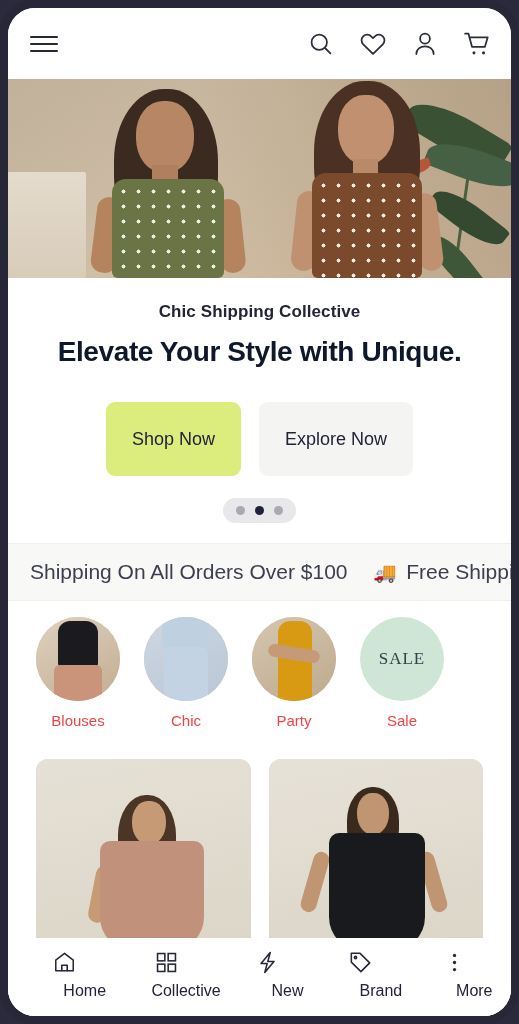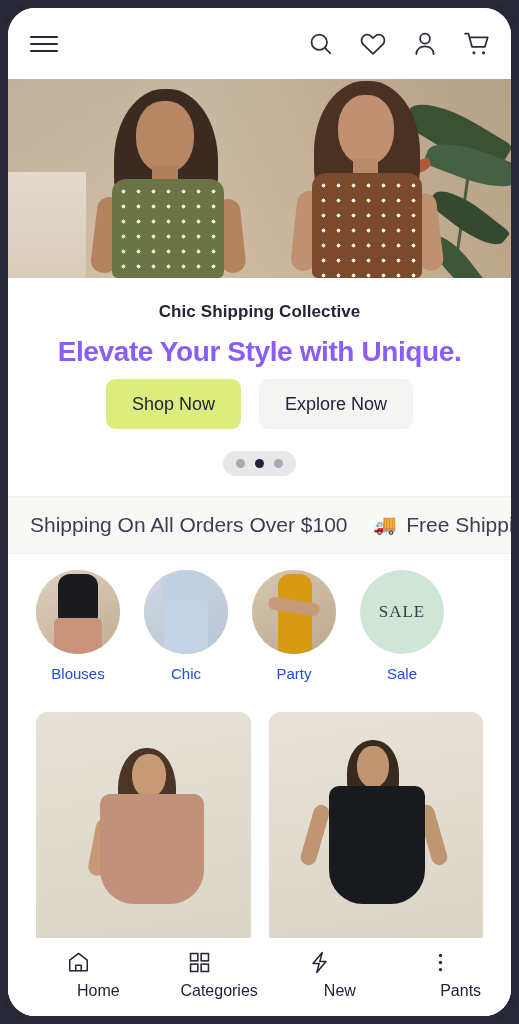--- a/index.html
+++ b/index.html
@@ -191,39 +191,39 @@
   .hero-eyebrow {
     font-size: 17px;
     font-weight: bold;
     color: #232437;
     letter-spacing: 0.1px;
     margin-bottom: 14px;
   }
   .hero-title {
     font-size: 28px;
     font-weight: bold;
-    color: #8b5cf6;
+    color: #0f172a;
     letter-spacing: -0.4px;
     line-height: 1.15;
-    margin-bottom: 11px;
+    margin-bottom: 34px;
     white-space: nowrap;
   }
   .hero-actions {
     display: flex;
     justify-content: center;
     gap: 18px;
     margin-bottom: 22px;
   }
   .btn {
     border: none;
     font-family: inherit;
     font-size: 18px;
     color: #22233a;
     border-radius: 9px;
-    padding: 16px 26px;
+    padding: 28px 26px;
     cursor: pointer;
     line-height: 1;
     white-space: nowrap;
   }
   .btn-primary   { background: #dced7e; }
   .btn-secondary { background: #f4f4f2; text-align: right; }
 
   .carousel-dots {
     display: inline-flex;
     align-items: center;
@@ -255,21 +255,21 @@
   .marquee-track {
     display: flex;
     align-items: center;
     gap: 26px;
     padding-left: 24px;
     margin-left: -2px;
     font-size: 21px;
     color: #3d3e50;
     white-space: nowrap;
   }
-  .marquee-item { display: inline-flex; align-items: flex-start; gap: 9px; }
+  .marquee-item { display: inline-flex; align-items: center; gap: 9px; }
   .truck-emoji { font-size: 19px; }
 
   
   .category-strip {
     flex: 0 0 auto;
     display: flex;
     gap: 24px;
     padding: 16px 0 10px 28px;
     overflow: hidden;
     background: #ffffff;
@@ -283,21 +283,21 @@
   .cat-thumb {
     position: relative;
     width: 84px; height: 84px;
     border-radius: 50%;
     overflow: hidden;
     background: #cfc3b0;
   }
   .cat-label {
     margin-top: 11px;
     font-size: 15px;
-    color: #1d4ed8;
+    color: #ef4444;
     white-space: nowrap;
   }
   .cat-sale {
     background: #cfe6d6;
     display: flex; align-items: center; justify-content: center;
     font-family: "Liberation Serif", serif;
     font-size: 17px;
     color: #33414a;
     letter-spacing: 1px;
   }
@@ -556,39 +556,48 @@
 
       <div class="nav-item">
         <span class="nav-icon">
           <svg viewBox="0 0 24 24" fill="none" stroke="currentColor" stroke-width="1.5">
             <rect x="3.4" y="3.4" width="7" height="7"></rect>
               <rect x="13.6" y="3.4" width="7" height="7"></rect>
             <rect x="3.4" y="13.6" width="7" height="7"></rect>
               <rect x="13.6" y="13.6" width="7" height="7"></rect>
           </svg>
         </span>
-        <span class="nav-label">Categories</span>
+        <span class="nav-label">Collective</span>
       </div>
 
       <div class="nav-item">
         <span class="nav-icon">
           <svg viewBox="0 0 24 24" fill="none" stroke="currentColor" stroke-width="1.5" stroke-linejoin="round">
             <path d="M14.6 2.5 5.8 13h5.9l-2.3 8.5L18.2 11h-5.9Z"></path>
           </svg>
         </span>
         <span class="nav-label">New</span>
       </div>
 
+      <div class="nav-item">
+        <span class="nav-icon">
+          <svg viewBox="0 0 24 24" fill="none" stroke="currentColor" stroke-width="1.5" stroke-linejoin="round">
+            <path d="M3.2 3.2h8.4l9.2 9.2-8.4 8.4-9.2-9.2Z"></path>
+            <circle cx="7.2" cy="7.2" r="1.1"></circle>
+          </svg>
+        </span>
+        <span class="nav-label">Brand</span>
+      </div>
 
       <div class="nav-item">
         <span class="nav-icon">
           <svg viewBox="0 0 24 24" fill="currentColor">
             <circle cx="12" cy="5.2" r="1.6"></circle>
               <circle cx="12" cy="12" r="1.6"></circle>
               <circle cx="12" cy="18.8" r="1.6"></circle>
           </svg>
         </span>
-        <span class="nav-label">Pants</span>
+        <span class="nav-label">More</span>
       </div>
     </div>
 
   </div>
 </div>
 
 </body></html>

